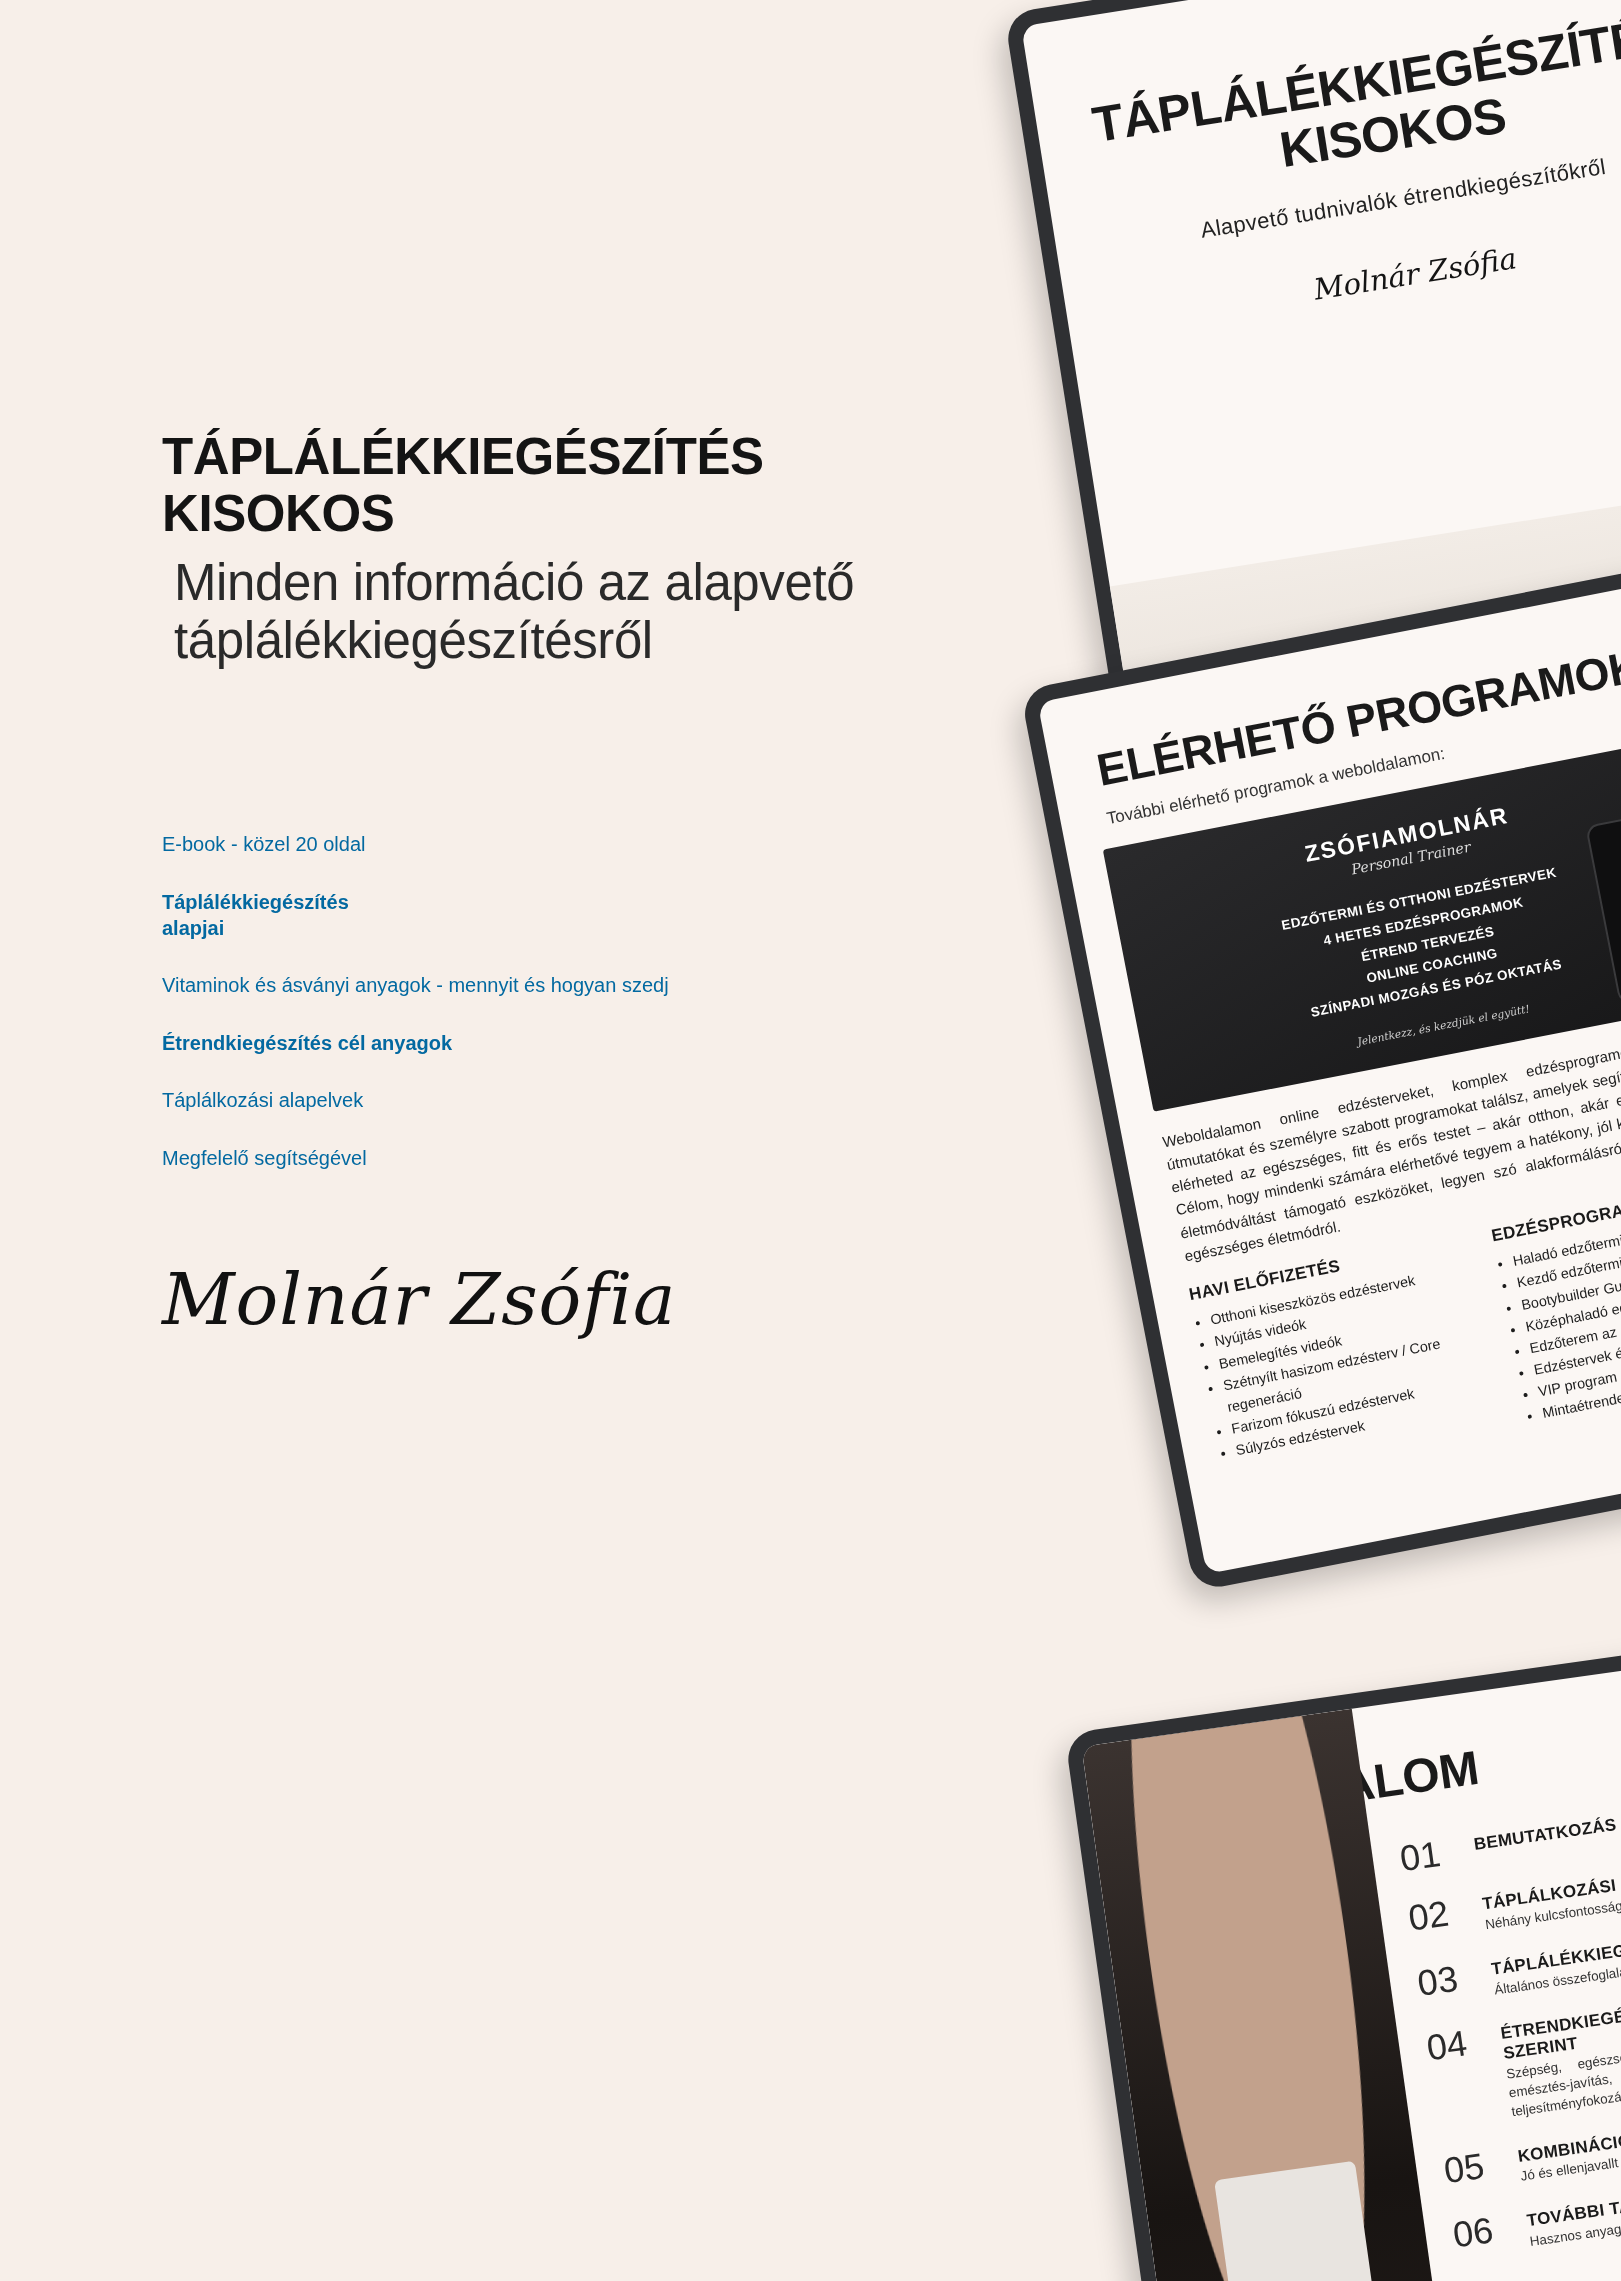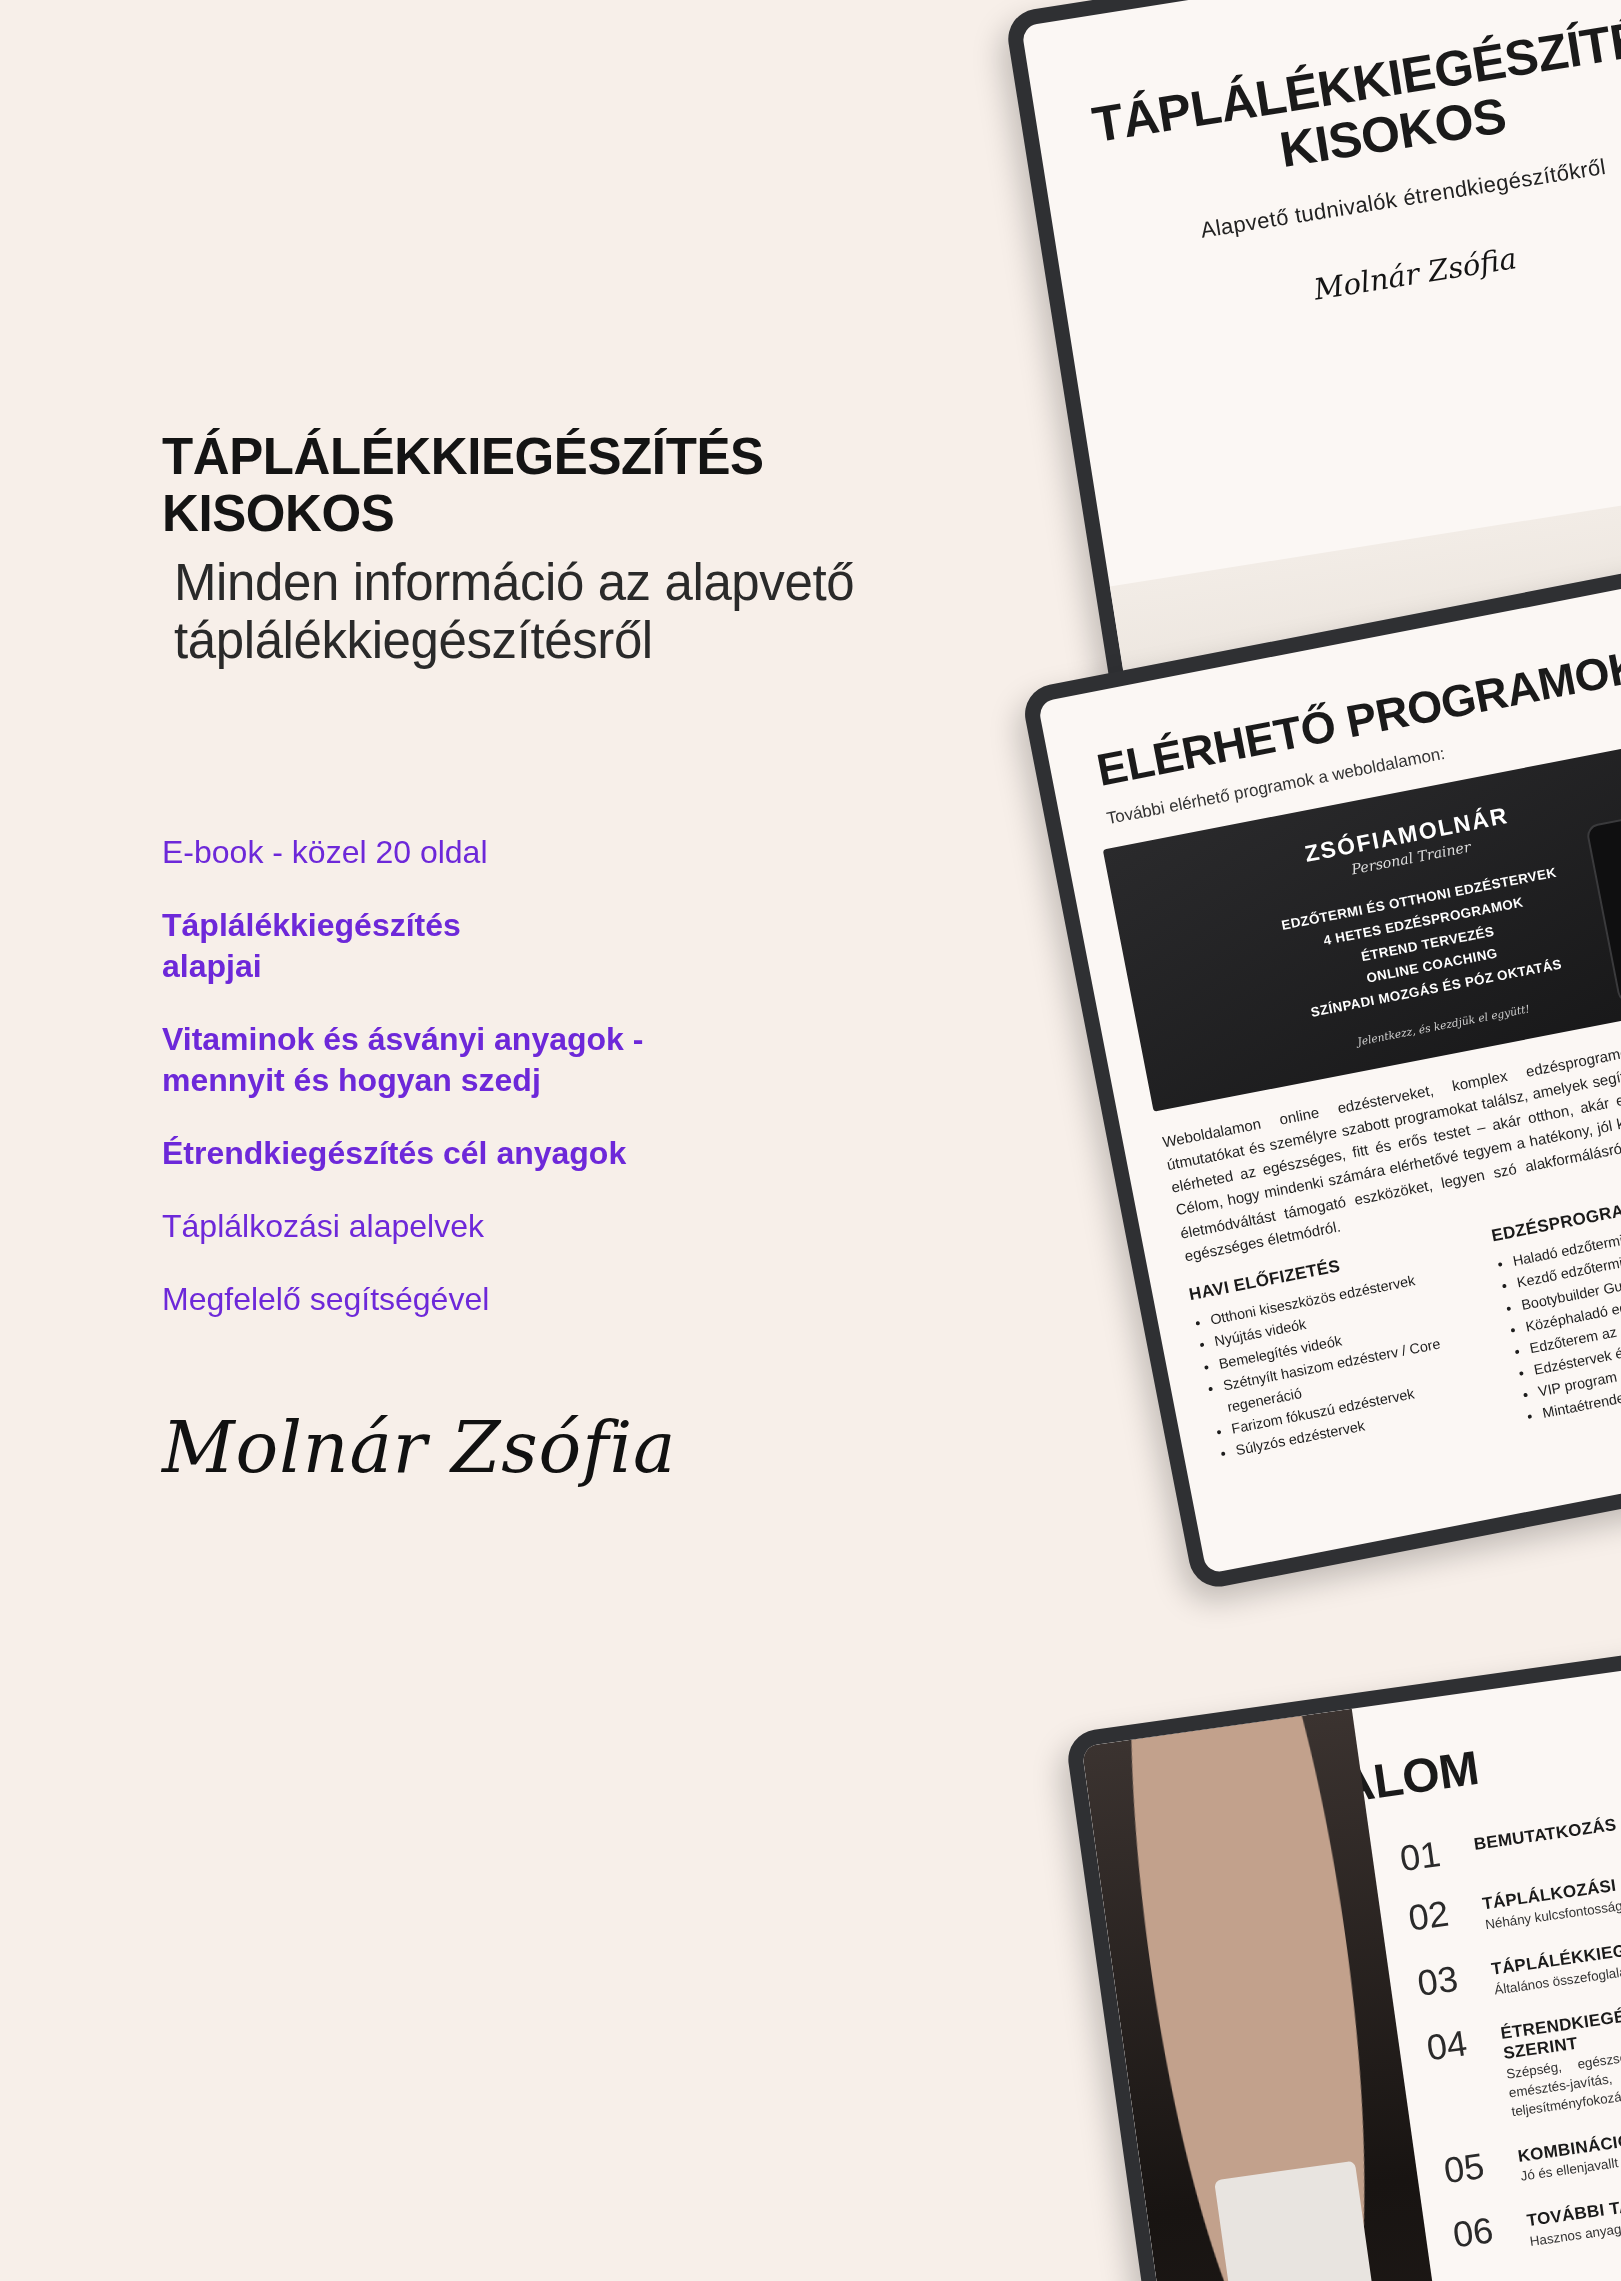--- a/index.html
+++ b/index.html
@@ -37,29 +37,29 @@
     line-height: 1.14;
     letter-spacing: -0.4px;
     margin: 12px;
     color: #2a2a2a;
   }
 
   .features {
     margin-top: 162px;
   }
   .feature {
-    font-size: 32px;
+    font-size: 20px;
     line-height: 1.28;
     margin-bottom: 32px;
-    color: #6d28d9;
+    color: #0369a1;
     font-weight: 400;
     max-width: 552px;
   }
   .feature.bold {
-    font-weight: bold;
+    font-weight: normal;
   }
   .feature .b {
     font-weight: bold;
   }
   .feature .n {
     font-weight: 700;
   }
 
   .signature {
     margin-top: 86px;

